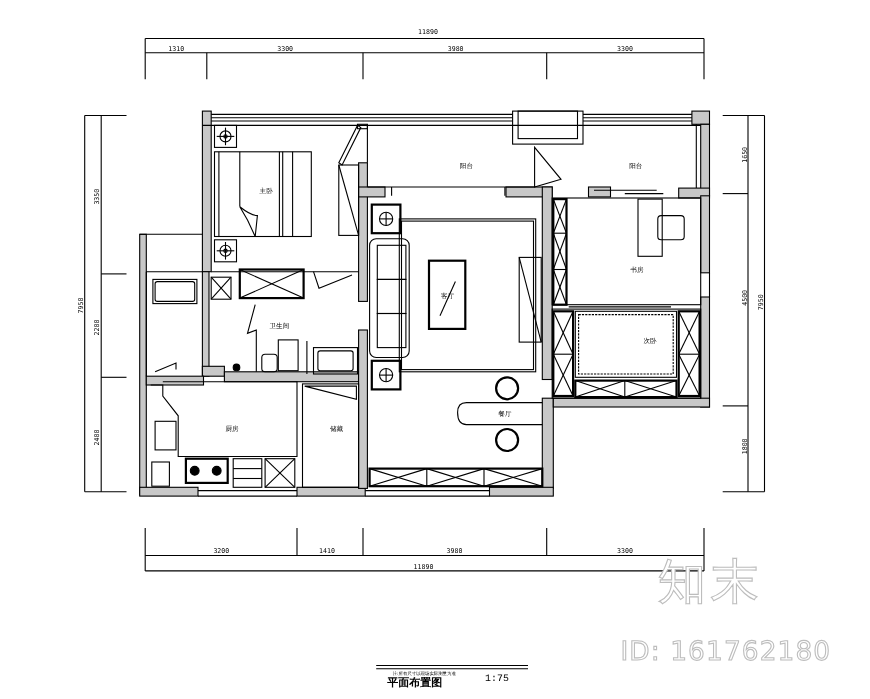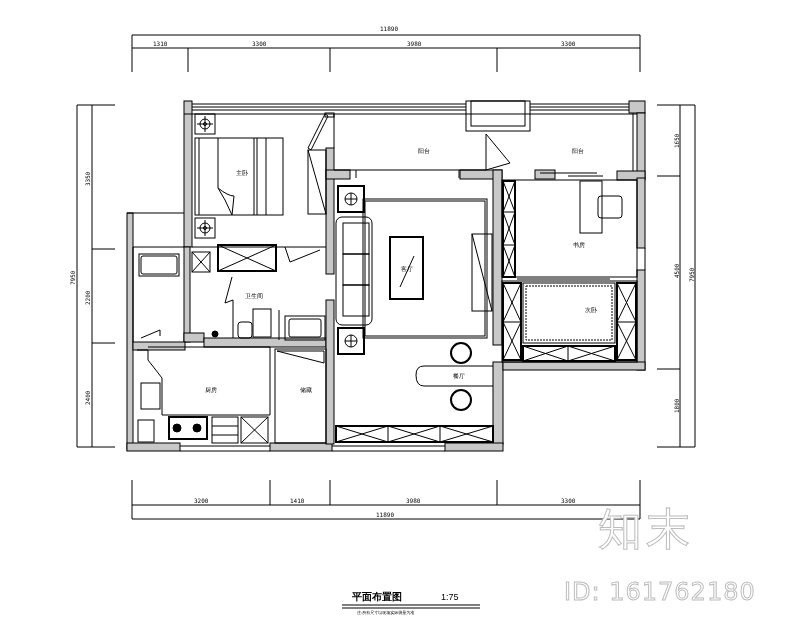--- a/index.html
+++ b/index.html
@@ -3,22 +3,22 @@
 <meta charset="utf-8">
 <style>
   html,body{margin:0;padding:0;background:#fff;}
   body{width:791px;height:635px;position:relative;overflow:hidden;font-family:"DejaVu Sans",sans-serif;}
   svg{position:absolute;left:0;top:0;}
   .dim{font-family:"DejaVu Sans Mono",monospace;font-size:6px;fill:#000;}
   .lbl{font-family:"DejaVu Sans",sans-serif;font-size:6px;fill:#000;}
   .wm{position:absolute;color:#fff;-webkit-text-stroke:1px #bdbdbd;font-family:"DejaVu Sans",sans-serif;}
   .wm-logo{left:598px;top:500px;font-size:44px;letter-spacing:4px;text-align:center;}
   .wm-id{left:564px;top:578px;font-size:24px;letter-spacing:1px;}
-  .title{position:absolute;left:352px;top:590px;font-size:10px;font-weight:bold;font-family:Liberation Serif, serif;}
-  .scale{position:absolute;left:441px;top:592px;font-size:9px;font-family:Liberation Sans, sans-serif;}
+  .title{position:absolute;left:352px;top:614px;font-size:10px;font-weight:bold;font-family:Liberation Serif, serif;}
+  .scale{position:absolute;left:441px;top:612px;font-size:9px;font-family:Liberation Mono, monospace;}
   .note{position:absolute;left:357px;top:610px;font-size:4px;font-family:"DejaVu Sans",sans-serif;}
 </style>
 </head>
 <body>
 
 <svg width="791" height="635" viewBox="0 0 791 635">
 
   <g stroke="#000" stroke-width="1" fill="none">
     <line x1="132" y1="35" x2="640" y2="35"></line>
     <line x1="132" y1="48" x2="640" y2="48"></line>

